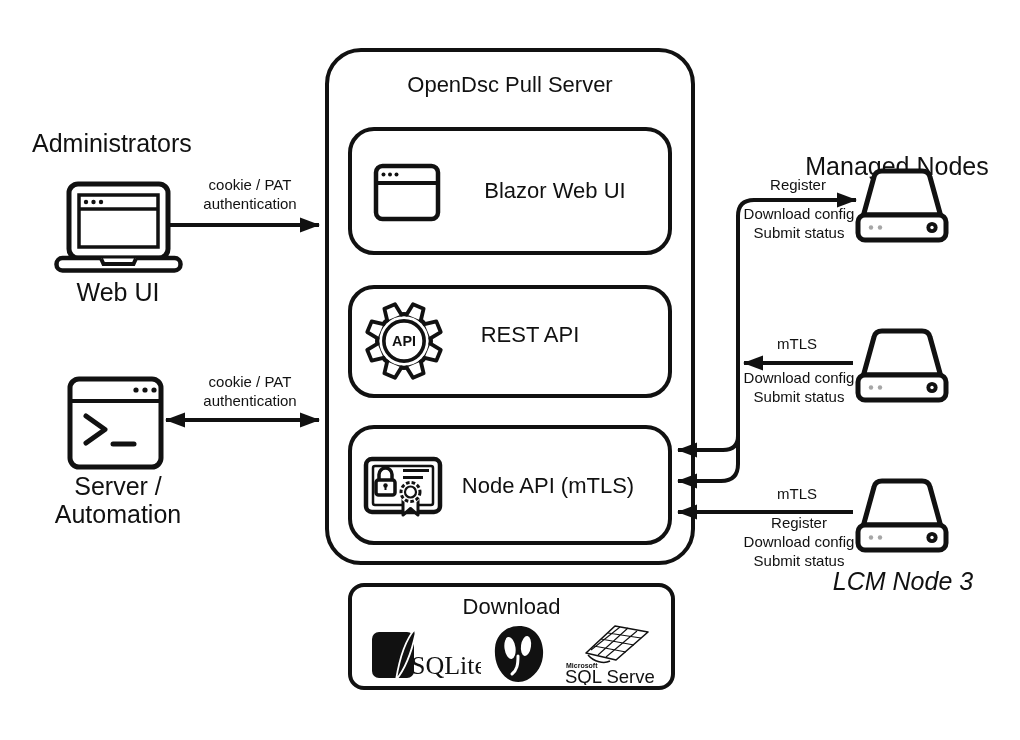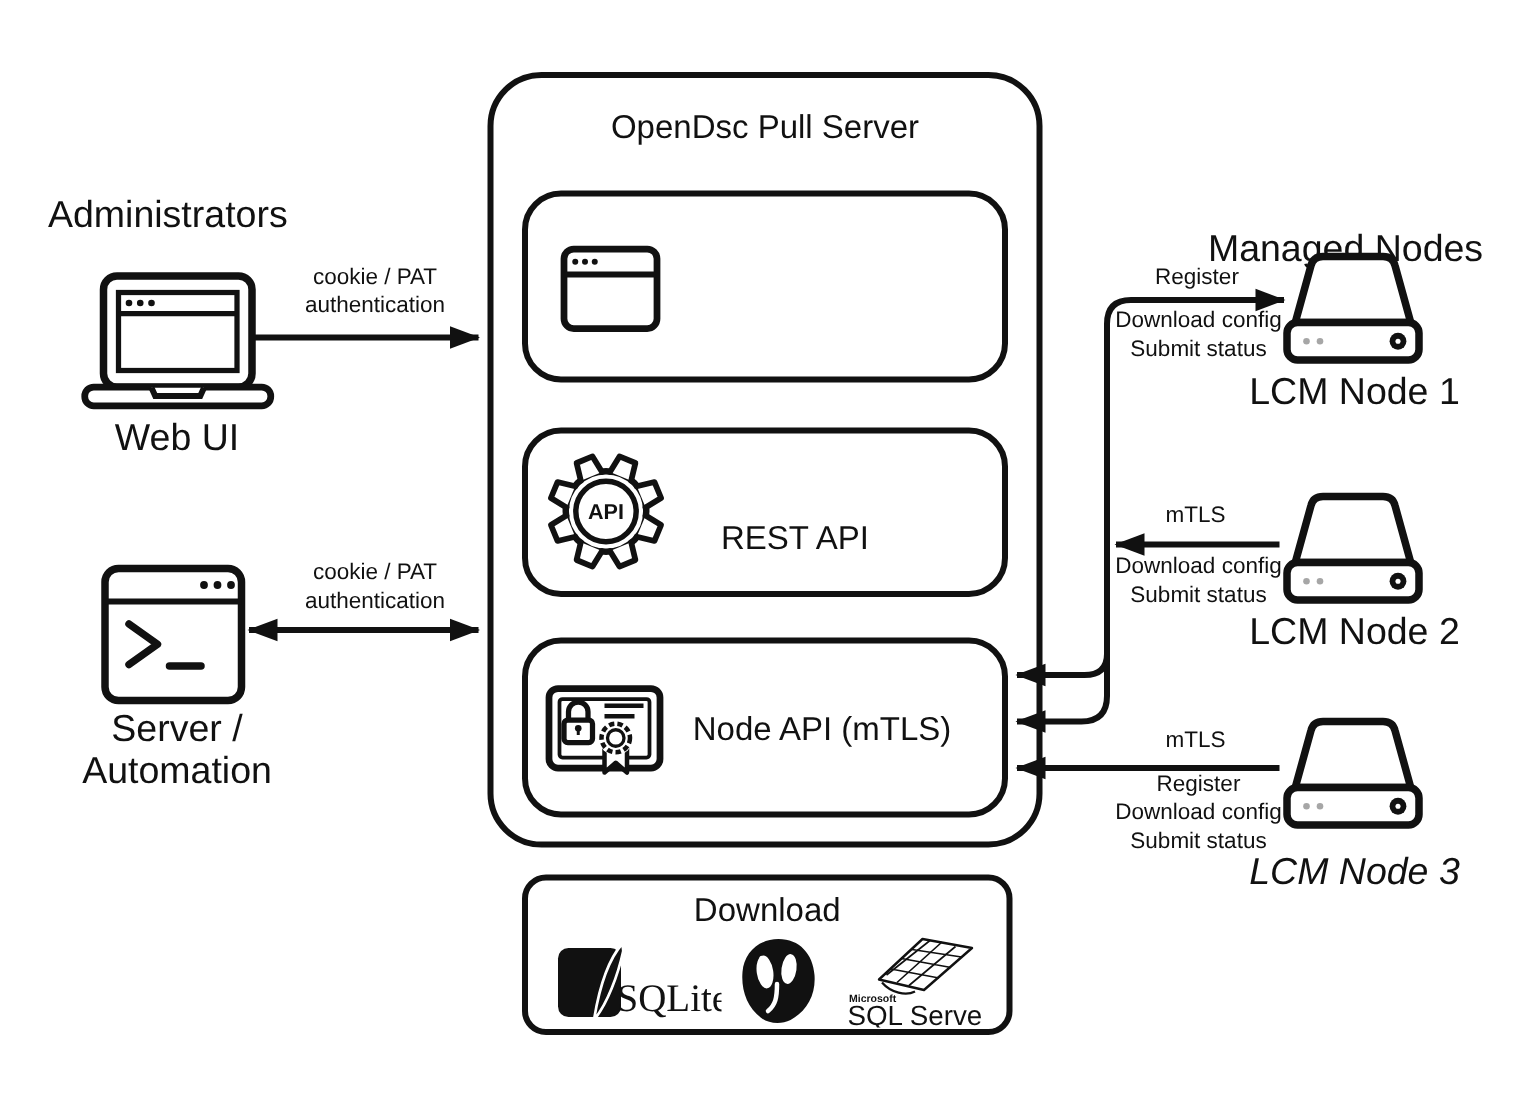--- a/index.html
+++ b/index.html
@@ -92,38 +92,39 @@
   <div class="lbl title center" style="left:335px;top:70px;width:350px;">OpenDsc Pull Server</div>
 
   <div class="box" style="left:348px;top:127px;width:324px;height:128px;border-radius:26px;"></div>
   <svg class="abs" style="left:372px;top:162px;" width="70" height="60" viewBox="0 0 70 60">
     <rect x="4" y="4" width="62" height="53" rx="6.5" class="s45"></rect>
     <line x1="4" y1="21" x2="66" y2="21" class="s4"></line>
     <circle cx="11.5" cy="12.5" r="2" class="ink"></circle>
     <circle cx="18" cy="12.5" r="2" class="ink"></circle>
     <circle cx="24.5" cy="12.5" r="2" class="ink"></circle>
   </svg>
+  <div class="lbl title center" style="left:448px;top:176px;width:214px;">Blazor Web UI</div>
 
   <div class="box" style="left:348px;top:285px;width:324px;height:113px;border-radius:26px;"></div>
   <svg class="abs" style="left:358px;top:295px;" width="92" height="92" viewBox="0 0 96 96">
     <g transform="translate(48,48)">
       <circle r="28" class="s45"></circle>
       <path class="tooth" transform="rotate(22.5)" d="M -8,-26.5 L -6,-39 L 6,-39 L 8,-26.5"></path>
       <path class="tooth" transform="rotate(67.5)" d="M -8,-26.5 L -6,-39 L 6,-39 L 8,-26.5"></path>
       <path class="tooth" transform="rotate(112.5)" d="M -8,-26.5 L -6,-39 L 6,-39 L 8,-26.5"></path>
       <path class="tooth" transform="rotate(157.5)" d="M -8,-26.5 L -6,-39 L 6,-39 L 8,-26.5"></path>
       <path class="tooth" transform="rotate(202.5)" d="M -8,-26.5 L -6,-39 L 6,-39 L 8,-26.5"></path>
       <path class="tooth" transform="rotate(247.5)" d="M -8,-26.5 L -6,-39 L 6,-39 L 8,-26.5"></path>
       <path class="tooth" transform="rotate(292.5)" d="M -8,-26.5 L -6,-39 L 6,-39 L 8,-26.5"></path>
       <path class="tooth" transform="rotate(337.5)" d="M -8,-26.5 L -6,-39 L 6,-39 L 8,-26.5"></path>
       <circle r="21" fill="none" class="s35" style="stroke-width:3.8;"></circle>
       <text y="5.5" text-anchor="middle" font-size="15" font-weight="600" fill="#111" font-family="Liberation Sans, sans-serif">API</text>
     </g>
   </svg>
-  <div class="lbl title center" style="left:430px;top:344px;width:200px;">REST API</div>
+  <div class="lbl title center" style="left:430px;top:320px;width:200px;">REST API</div>
 
   <div class="box" style="left:348px;top:425px;width:324px;height:120px;border-radius:26px;"></div>
   <svg class="abs" style="left:362px;top:452px;" width="82" height="72" viewBox="0 0 82 72">
     <rect x="4" y="7" width="74" height="53" rx="6" class="s45"></rect>
     <rect x="11" y="14" width="60" height="39" rx="2" class="s25"></rect>
     <line x1="41" y1="18.5" x2="67" y2="18.5" class="s3"></line>
     <line x1="41" y1="25.5" x2="61" y2="25.5" class="s3"></line>
     <path d="M 17,28 v-5.5 a6.5,6.5 0 0 1 13,0 V 28" class="s35"></path>
     <rect x="14" y="28" width="19" height="15" rx="2.5" class="s35f"></rect>
     <circle cx="23.5" cy="33.5" r="2.2" class="ink"></circle>
@@ -163,36 +164,34 @@
   <div class="lbl big center" style="left:790px;top:108px;width:214px;margin-top:44px;">Managed Nodes</div>
 
   <svg class="abs" style="left:852px;top:166px;" width="100" height="80" viewBox="0 0 100 80">
     <path d="M 30,5 L 70,5 C 74.5,5 77,7 78,11 L 88.5,49 L 11.5,49 L 22,11 C 23,7 25.5,5 30,5 Z" class="s5j"></path>
     <rect x="6" y="49" width="88" height="25" rx="7" class="s5"></rect>
     <circle cx="19" cy="61.5" r="2.2" fill="#a6a6a6"></circle>
     <circle cx="28" cy="61.5" r="2.2" fill="#a6a6a6"></circle>
     <circle cx="80" cy="61.5" r="5.6" class="ink"></circle>
     <circle cx="80" cy="61.5" r="1.7" fill="#fff"></circle>
   </svg>
-  <div class="lbl big center" style="left:823px;top:247px;width:160px;">LCM Node 1</div>
   <div class="lbl small center" style="left:723px;top:176px;width:150px;">Register</div>
   <div class="lbl small center" style="left:722px;top:205px;width:154px;">
     <div>Download config</div>
     <div>Submit status</div>
   </div>
 
   <svg class="abs" style="left:852px;top:326px;" width="100" height="80" viewBox="0 0 100 80">
     <path d="M 30,5 L 70,5 C 74.5,5 77,7 78,11 L 88.5,49 L 11.5,49 L 22,11 C 23,7 25.5,5 30,5 Z" class="s5j"></path>
     <rect x="6" y="49" width="88" height="25" rx="7" class="s5"></rect>
     <circle cx="19" cy="61.5" r="2.2" fill="#a6a6a6"></circle>
     <circle cx="28" cy="61.5" r="2.2" fill="#a6a6a6"></circle>
     <circle cx="80" cy="61.5" r="5.6" class="ink"></circle>
     <circle cx="80" cy="61.5" r="1.7" fill="#fff"></circle>
   </svg>
-  <div class="lbl big center" style="left:823px;top:407px;width:160px;">LCM Node 2</div>
   <div class="lbl small center" style="left:722px;top:335px;width:150px;">mTLS</div>
   <div class="lbl small center" style="left:722px;top:369px;width:154px;">
     <div>Download config</div>
     <div>Submit status</div>
   </div>
 
   <svg class="abs" style="left:852px;top:476px;" width="100" height="80" viewBox="0 0 100 80">
     <path d="M 30,5 L 70,5 C 74.5,5 77,7 78,11 L 88.5,49 L 11.5,49 L 22,11 C 23,7 25.5,5 30,5 Z" class="s5j"></path>
     <rect x="6" y="49" width="88" height="25" rx="7" class="s5"></rect>
     <circle cx="19" cy="61.5" r="2.2" fill="#a6a6a6"></circle>

